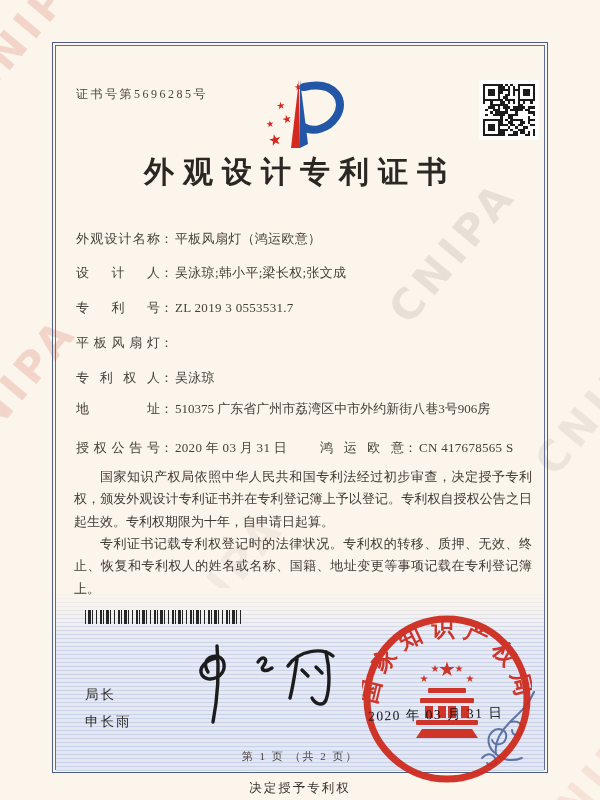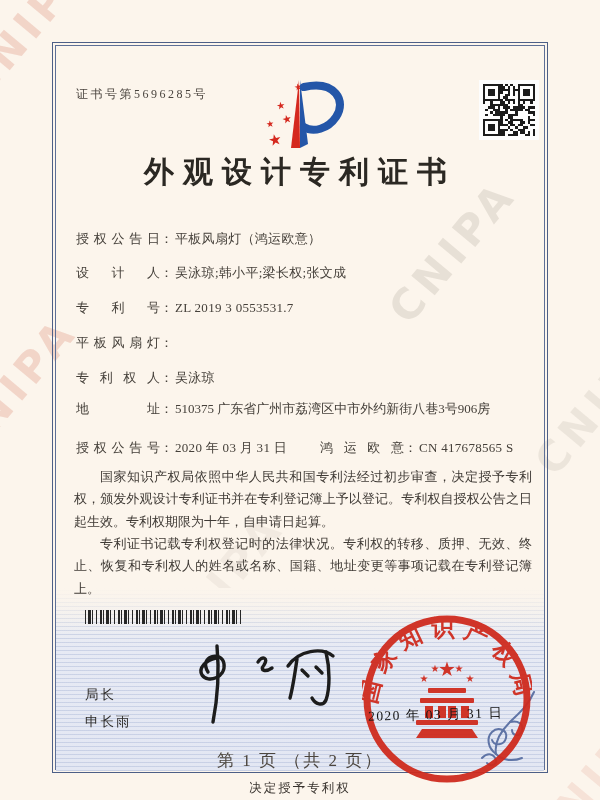--- a/index.html
+++ b/index.html
@@ -78,21 +78,21 @@
             font-family:"Liberation Sans","DejaVu Sans",sans-serif;
             font-size:13.5px; color:#2e2c2a; letter-spacing:2px; line-height:2; }
   .signature { position:absolute; left:168px; top:642px; z-index:2; }
   .seal { position:absolute; left:362px; top:614px; width:170px; height:170px; z-index:3;
           opacity:0.94; }
   .seal-date { position:absolute; left:368px; top:706px; z-index:4;
                font-size:13.5px; color:#141414; letter-spacing:1.5px;
                transform:rotate(-1.5deg); white-space:nowrap; }
   .ornament { position:absolute; left:468px; top:688px; z-index:2; }
   .page-footer { position:absolute; left:0; top:749px; width:100%; text-align:center;
-                 font-size:17px; color:#4c463f; letter-spacing:2px; z-index:2; }
+                 font-size:11px; color:#4c463f; letter-spacing:2px; z-index:2; }
   .cont-note { position:absolute; left:0; top:780px; width:100%; text-align:center;
                font-size:12.5px; color:#38332e; letter-spacing:2px; z-index:2; }
 </style>
 </head>
 <body>
 
 <div class="page">
 
   <div class="wm wm-pink" style="left:-58px; top:2px;">CNIPA</div>
   <div class="wm wm-gray" style="left:367px; top:227px;">CNIPA</div>
@@ -371,21 +371,21 @@
         <div style="grid-row-start: 21; grid-column-start: 14;"></div>
         <div style="grid-row-start: 21; grid-column-start: 18;"></div>
         <div style="grid-row-start: 21; grid-column-start: 19;"></div>
         <div style="grid-row-start: 21; grid-column-start: 21;"></div>
       </div>
   </div>
 
   <div class="title">外观设计专利证书</div>
 
   <div class="row" style="top:230px;">
-    <span class="lbl">授权公告日</span>
+    <span class="lbl">外观设计名称</span>
       <span class="colon">：</span>
     <span class="val">平板风扇灯（鸿运欧意）</span>
   </div>
   <div class="row" style="top:264px;">
     <span class="lbl">设计人</span>
       <span class="colon">：</span>
     <span class="val">吴泳琼;韩小平;梁长权;张文成</span>
   </div>
   <div class="row" style="top:299px;">
     <span class="lbl">专利号</span>

